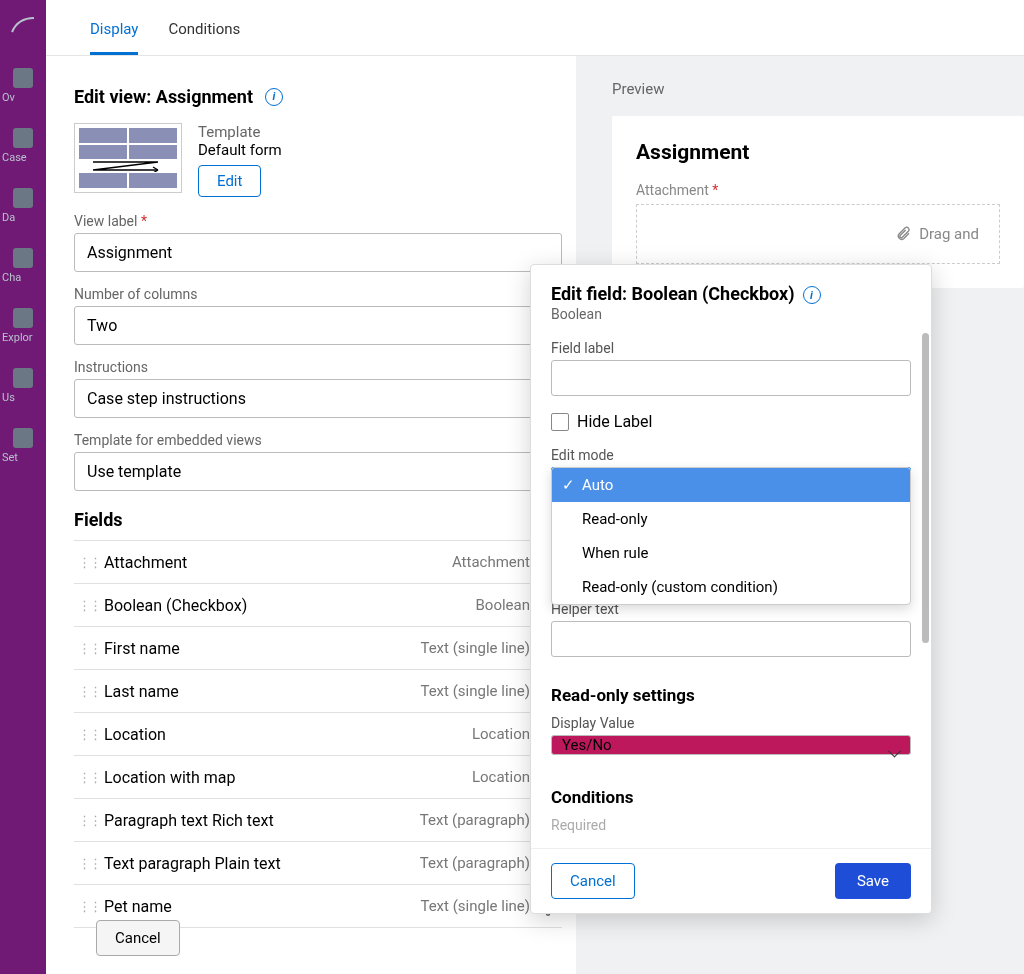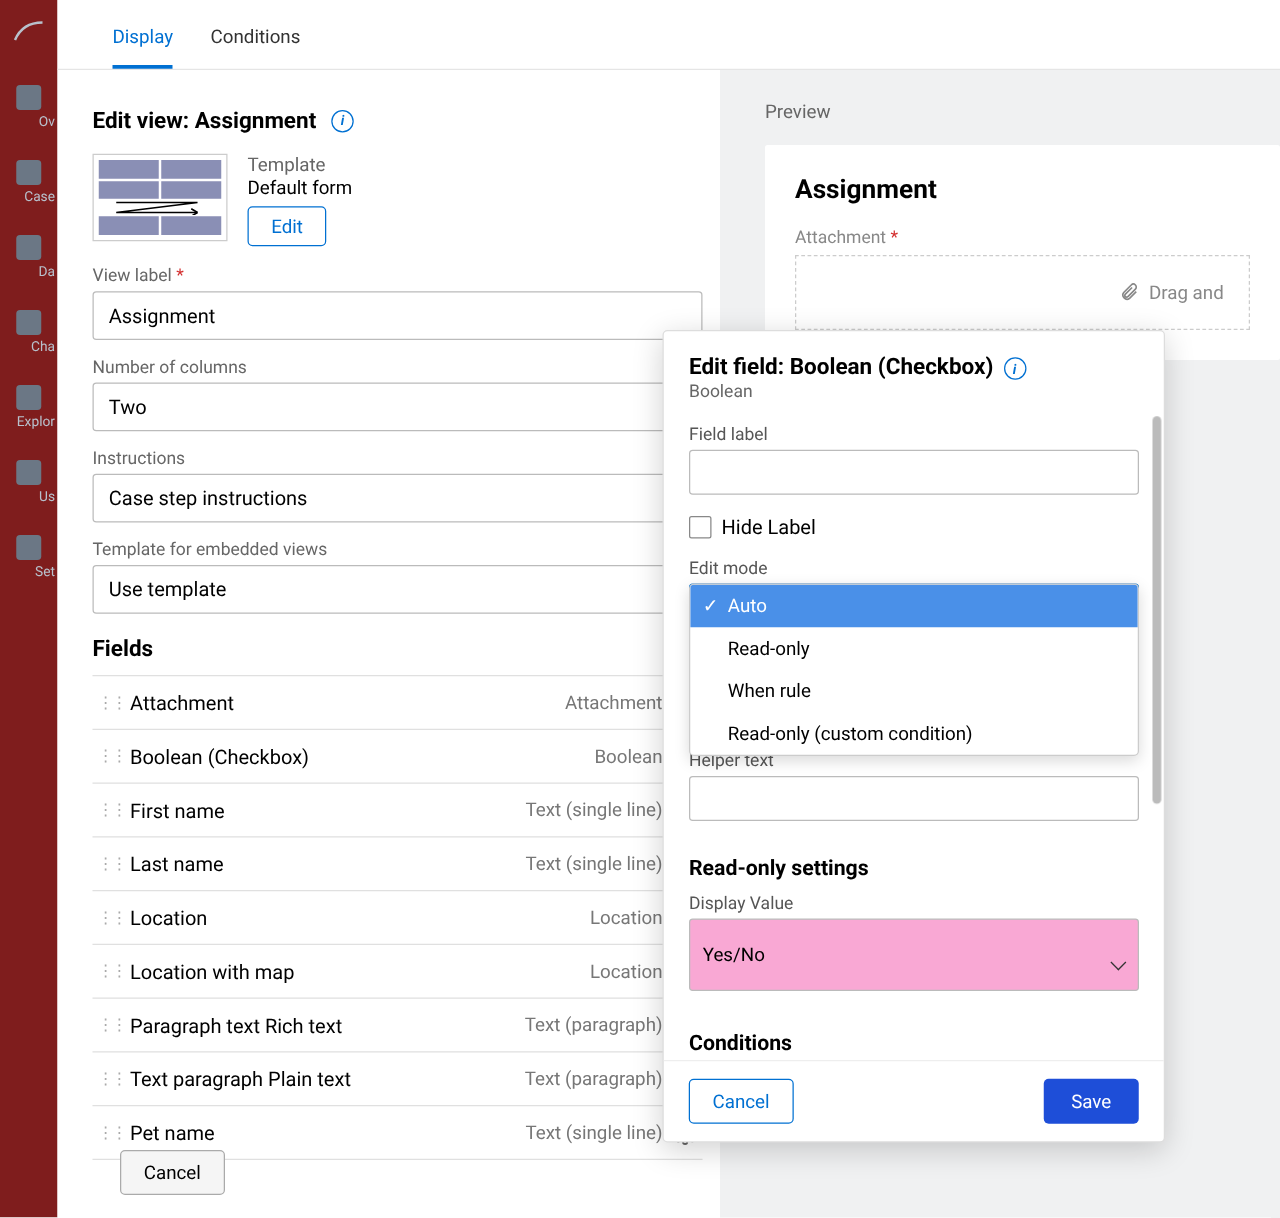--- a/index.html
+++ b/index.html
@@ -1,17 +1,17 @@
 <!DOCTYPE html>
 <html><head>
 <meta charset="utf-8">
 <style>
 *{box-sizing:border-box;margin:0;padding:0;font-family:-apple-system,BlinkMacSystemFont,"Segoe UI",Roboto,sans-serif}
 body{background:#fff;width:1024px;height:974px;overflow:hidden;position:relative}
-.sidebar{position:absolute;left:0;top:0;width:46px;height:100%;background:#7f1d1d;color:#b8c1cc;font-size:11px;text-align:right;padding-top:10px}
+.sidebar{position:absolute;left:0;top:0;width:46px;height:100%;background:#701a75;color:#b8c1cc;font-size:11px;text-align:left;padding-top:10px}
 .sidebar-logo{height:30px;margin-bottom:20px;display:flex;align-items:center;justify-content:center}
 .sidebar-item{padding:8px 2px;margin-bottom:8px;cursor:pointer}
 .sidebar-item .icon{display:block;margin:0 auto 3px;width:20px;height:20px;background:#6b7785;border-radius:3px}
 .main{position:absolute;left:46px;top:0;right:0;bottom:0;background:#fff}
 .tabs{display:flex;gap:30px;padding:20px 44px 0;border-bottom:1px solid #e5e5e5}
 .tab{padding:0 0 14px;font-size:15px;color:#333;cursor:pointer;border-bottom:3px solid transparent}
 .tab.active{color:#0070d2;border-bottom-color:#0070d2}
 .content{display:flex;height:calc(100% - 55px)}
 .left-pane{width:530px;padding:30px 14px 20px 28px;overflow-y:auto}
 .heading{font-size:18px;font-weight:700;display:flex;align-items:center;gap:12px;margin-bottom:16px}
@@ -51,21 +51,21 @@
 .panel-label{font-size:14px;color:#555;margin-bottom:4px;display:block}
 .panel-input{width:100%;padding:8px 10px;border:1px solid #bbb;border-radius:3px;font-size:15px;margin-bottom:16px}
 .checkbox-row{display:flex;align-items:center;gap:8px;margin-bottom:16px}
 .checkbox{width:18px;height:18px;border:1px solid #888;border-radius:2px}
 .dropdown-host{position:relative;margin-bottom:16px}
 .dropdown-selected{border:2px solid #0070d2;border-radius:3px;padding:8px 10px;font-size:15px;background:#fff}
 .dropdown-menu{position:absolute;top:0;left:0;right:0;background:#fff;border:1px solid #ccc;border-radius:4px;box-shadow:0 4px 12px rgba(0,0,0,.15);z-index:200;overflow:hidden}
 .dropdown-item{padding:8px 14px 8px 30px;font-size:15px;cursor:pointer;position:relative}
 .dropdown-item.selected{background:#4a90e8;color:#fff}
 .dropdown-item.selected::before{content:"✓";position:absolute;left:10px}
-.panel-select{width:100%;padding:19px 10px;border:1px solid #bbb;border-radius:3px;font-size:15px;margin-bottom:16px;background:#f9a8d4;appearance:none;position:relative}
+.panel-select{width:100%;padding:0 10px;border:1px solid #bbb;border-radius:3px;font-size:15px;margin-bottom:16px;background:#be185d;appearance:none;position:relative}
 .select-wrap{position:relative;margin-bottom:16px}
 .select-wrap::after{content:"";position:absolute;right:12px;top:50%;width:8px;height:8px;border-right:1.5px solid #333;border-bottom:1.5px solid #333;transform:translateY(-70%) rotate(45deg);pointer-events:none}
 .panel-section{font-size:17px;font-weight:700;margin:12px 0 10px}
 .panel-footer{display:flex;justify-content:space-between;padding:14px 20px;border-top:1px solid #eee}
 .btn-cancel{border:1px solid #0070d2;color:#0070d2;background:#fff;padding:8px 18px;border-radius:4px;font-size:15px;cursor:pointer}
 .btn-save{background:#1e4ed8;color:#fff;border:none;padding:8px 22px;border-radius:4px;font-size:15px;cursor:pointer}
 .scrollbar-thumb{position:absolute;right:2px;top:332px;width:7px;height:300px;background:#bbb;border-radius:4px}
 .paperclip{width:16px;height:16px}
 </style>
 </head>

